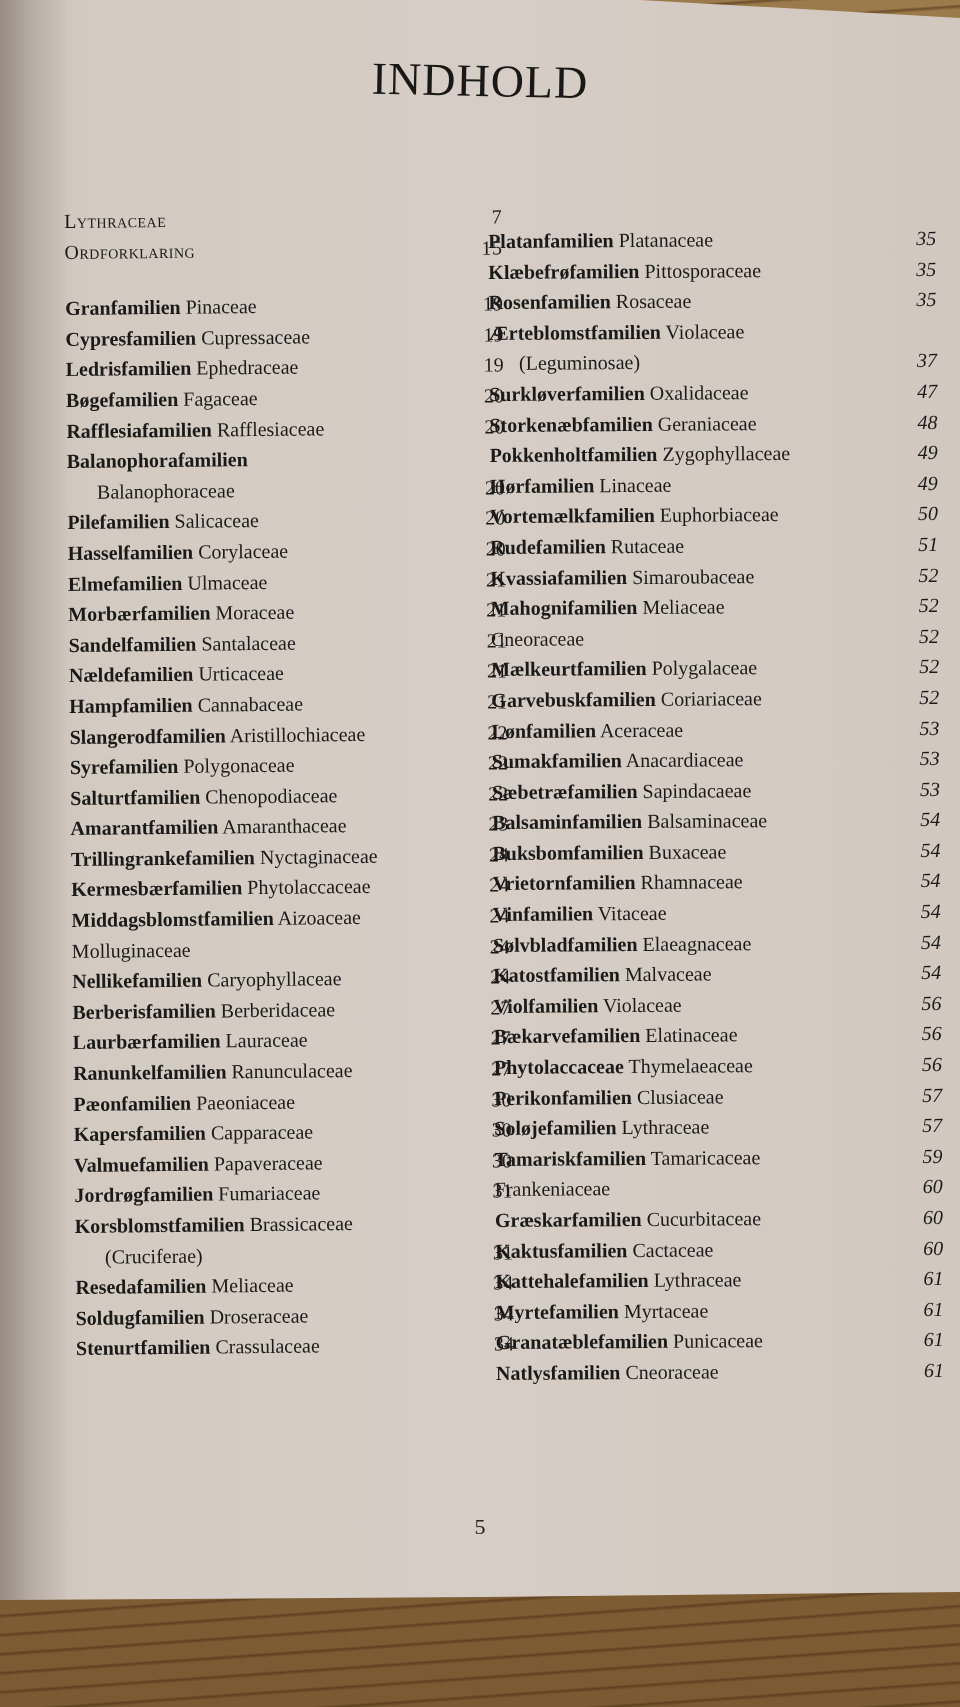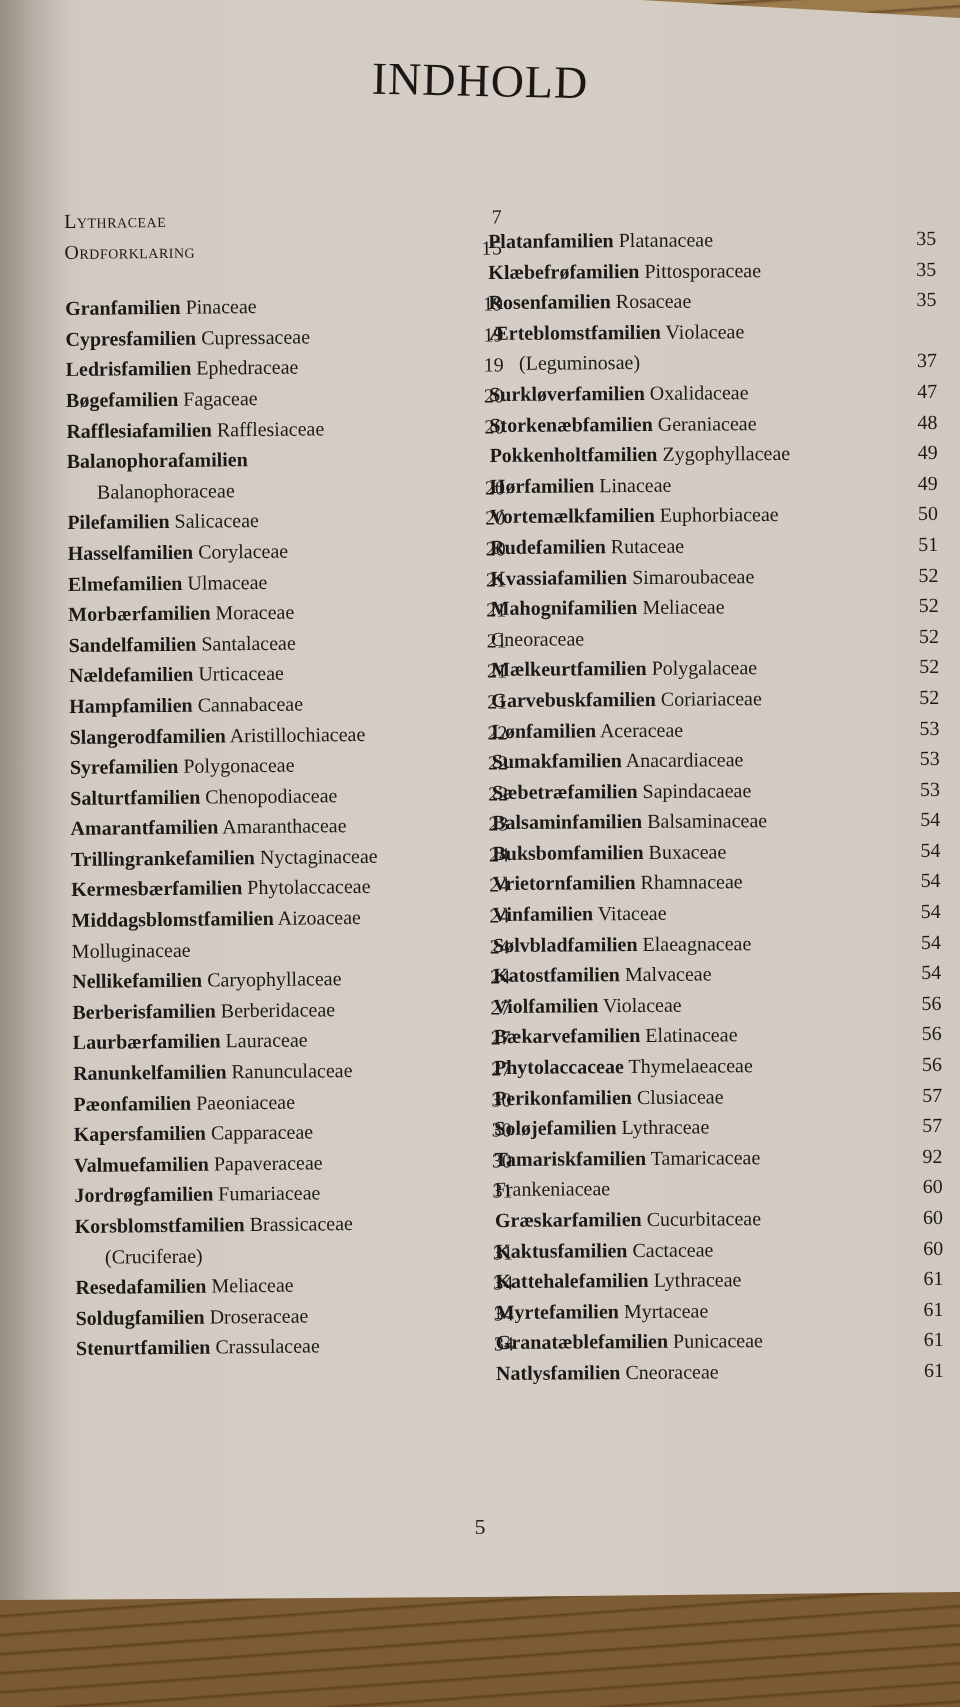--- a/index.html
+++ b/index.html
@@ -32,21 +32,21 @@
   .col-left { left:64px; top:206px; width:430px; transform:rotate(-0.6deg); transform-origin:0 0; }
   .col-right { left:488px; top:226px; width:440px; transform:rotate(-0.4deg); transform-origin:0 0; }
   .entry { position:relative; height:30.6px; font-size:20px; line-height:30px; white-space:nowrap; }
   .entry .fam { font-weight:bold; }
   .entry .lat { font-weight:normal; }
   .entry .num { position:absolute; right:0; top:0; font-weight:normal; }
   .entry.cont .lat { padding-left:30px; }
   .entry.sc { font-variant:small-caps; font-size:20px; letter-spacing:0.5px; }
   .spacer { height:26px; }
   .col-left .num { right:-8px; }
-  .col-right .num { right:-8px; }
+  .col-right .num { right:-8px;font-style:italic; }
   .pagenum {
     position:absolute; left:0; width:960px; top:1514px; text-align:center; font-size:22px; color:#222;
   }
 </style>
 </head>
 <body>
 
 <div class="wood"></div>
 
 <div class="page">
@@ -116,21 +116,21 @@
       <div class="entry"><span class="fam">Buksbomfamilien</span> <span class="lat">Buxaceae</span><span class="num">54</span></div>
       <div class="entry"><span class="fam">Vrietornfamilien</span> <span class="lat">Rhamnaceae</span><span class="num">54</span></div>
       <div class="entry"><span class="fam">Vinfamilien</span> <span class="lat">Vitaceae</span><span class="num">54</span></div>
       <div class="entry"><span class="fam">Sølvbladfamilien</span> <span class="lat">Elaeagnaceae</span><span class="num">54</span></div>
       <div class="entry"><span class="fam">Katostfamilien</span> <span class="lat">Malvaceae</span><span class="num">54</span></div>
       <div class="entry"><span class="fam">Violfamilien</span> <span class="lat">Violaceae</span><span class="num">56</span></div>
       <div class="entry"><span class="fam">Bækarvefamilien</span> <span class="lat">Elatinaceae</span><span class="num">56</span></div>
       <div class="entry"><span class="fam">Phytolaccaceae</span> <span class="lat">Thymelaeaceae</span><span class="num">56</span></div>
       <div class="entry"><span class="fam">Perikonfamilien</span> <span class="lat">Clusiaceae</span><span class="num">57</span></div>
       <div class="entry"><span class="fam">Soløjefamilien</span> <span class="lat">Lythraceae</span><span class="num">57</span></div>
-      <div class="entry"><span class="fam">Tamariskfamilien</span> <span class="lat">Tamaricaceae</span><span class="num">92</span></div>
+      <div class="entry"><span class="fam">Tamariskfamilien</span> <span class="lat">Tamaricaceae</span><span class="num">59</span></div>
       <div class="entry"><span class="fam"></span><span class="lat">Frankeniaceae</span><span class="num">60</span></div>
       <div class="entry"><span class="fam">Græskarfamilien</span> <span class="lat">Cucurbitaceae</span><span class="num">60</span></div>
       <div class="entry"><span class="fam">Kaktusfamilien</span> <span class="lat">Cactaceae</span><span class="num">60</span></div>
       <div class="entry"><span class="fam">Kattehalefamilien</span> <span class="lat">Lythraceae</span><span class="num">61</span></div>
       <div class="entry"><span class="fam">Myrtefamilien</span> <span class="lat">Myrtaceae</span><span class="num">61</span></div>
       <div class="entry"><span class="fam">Granatæblefamilien</span> <span class="lat">Punicaceae</span><span class="num">61</span></div>
       <div class="entry"><span class="fam">Natlysfamilien</span> <span class="lat">Cneoraceae</span><span class="num">61</span></div>
     </div>
 
   <div class="pagenum">5</div>

